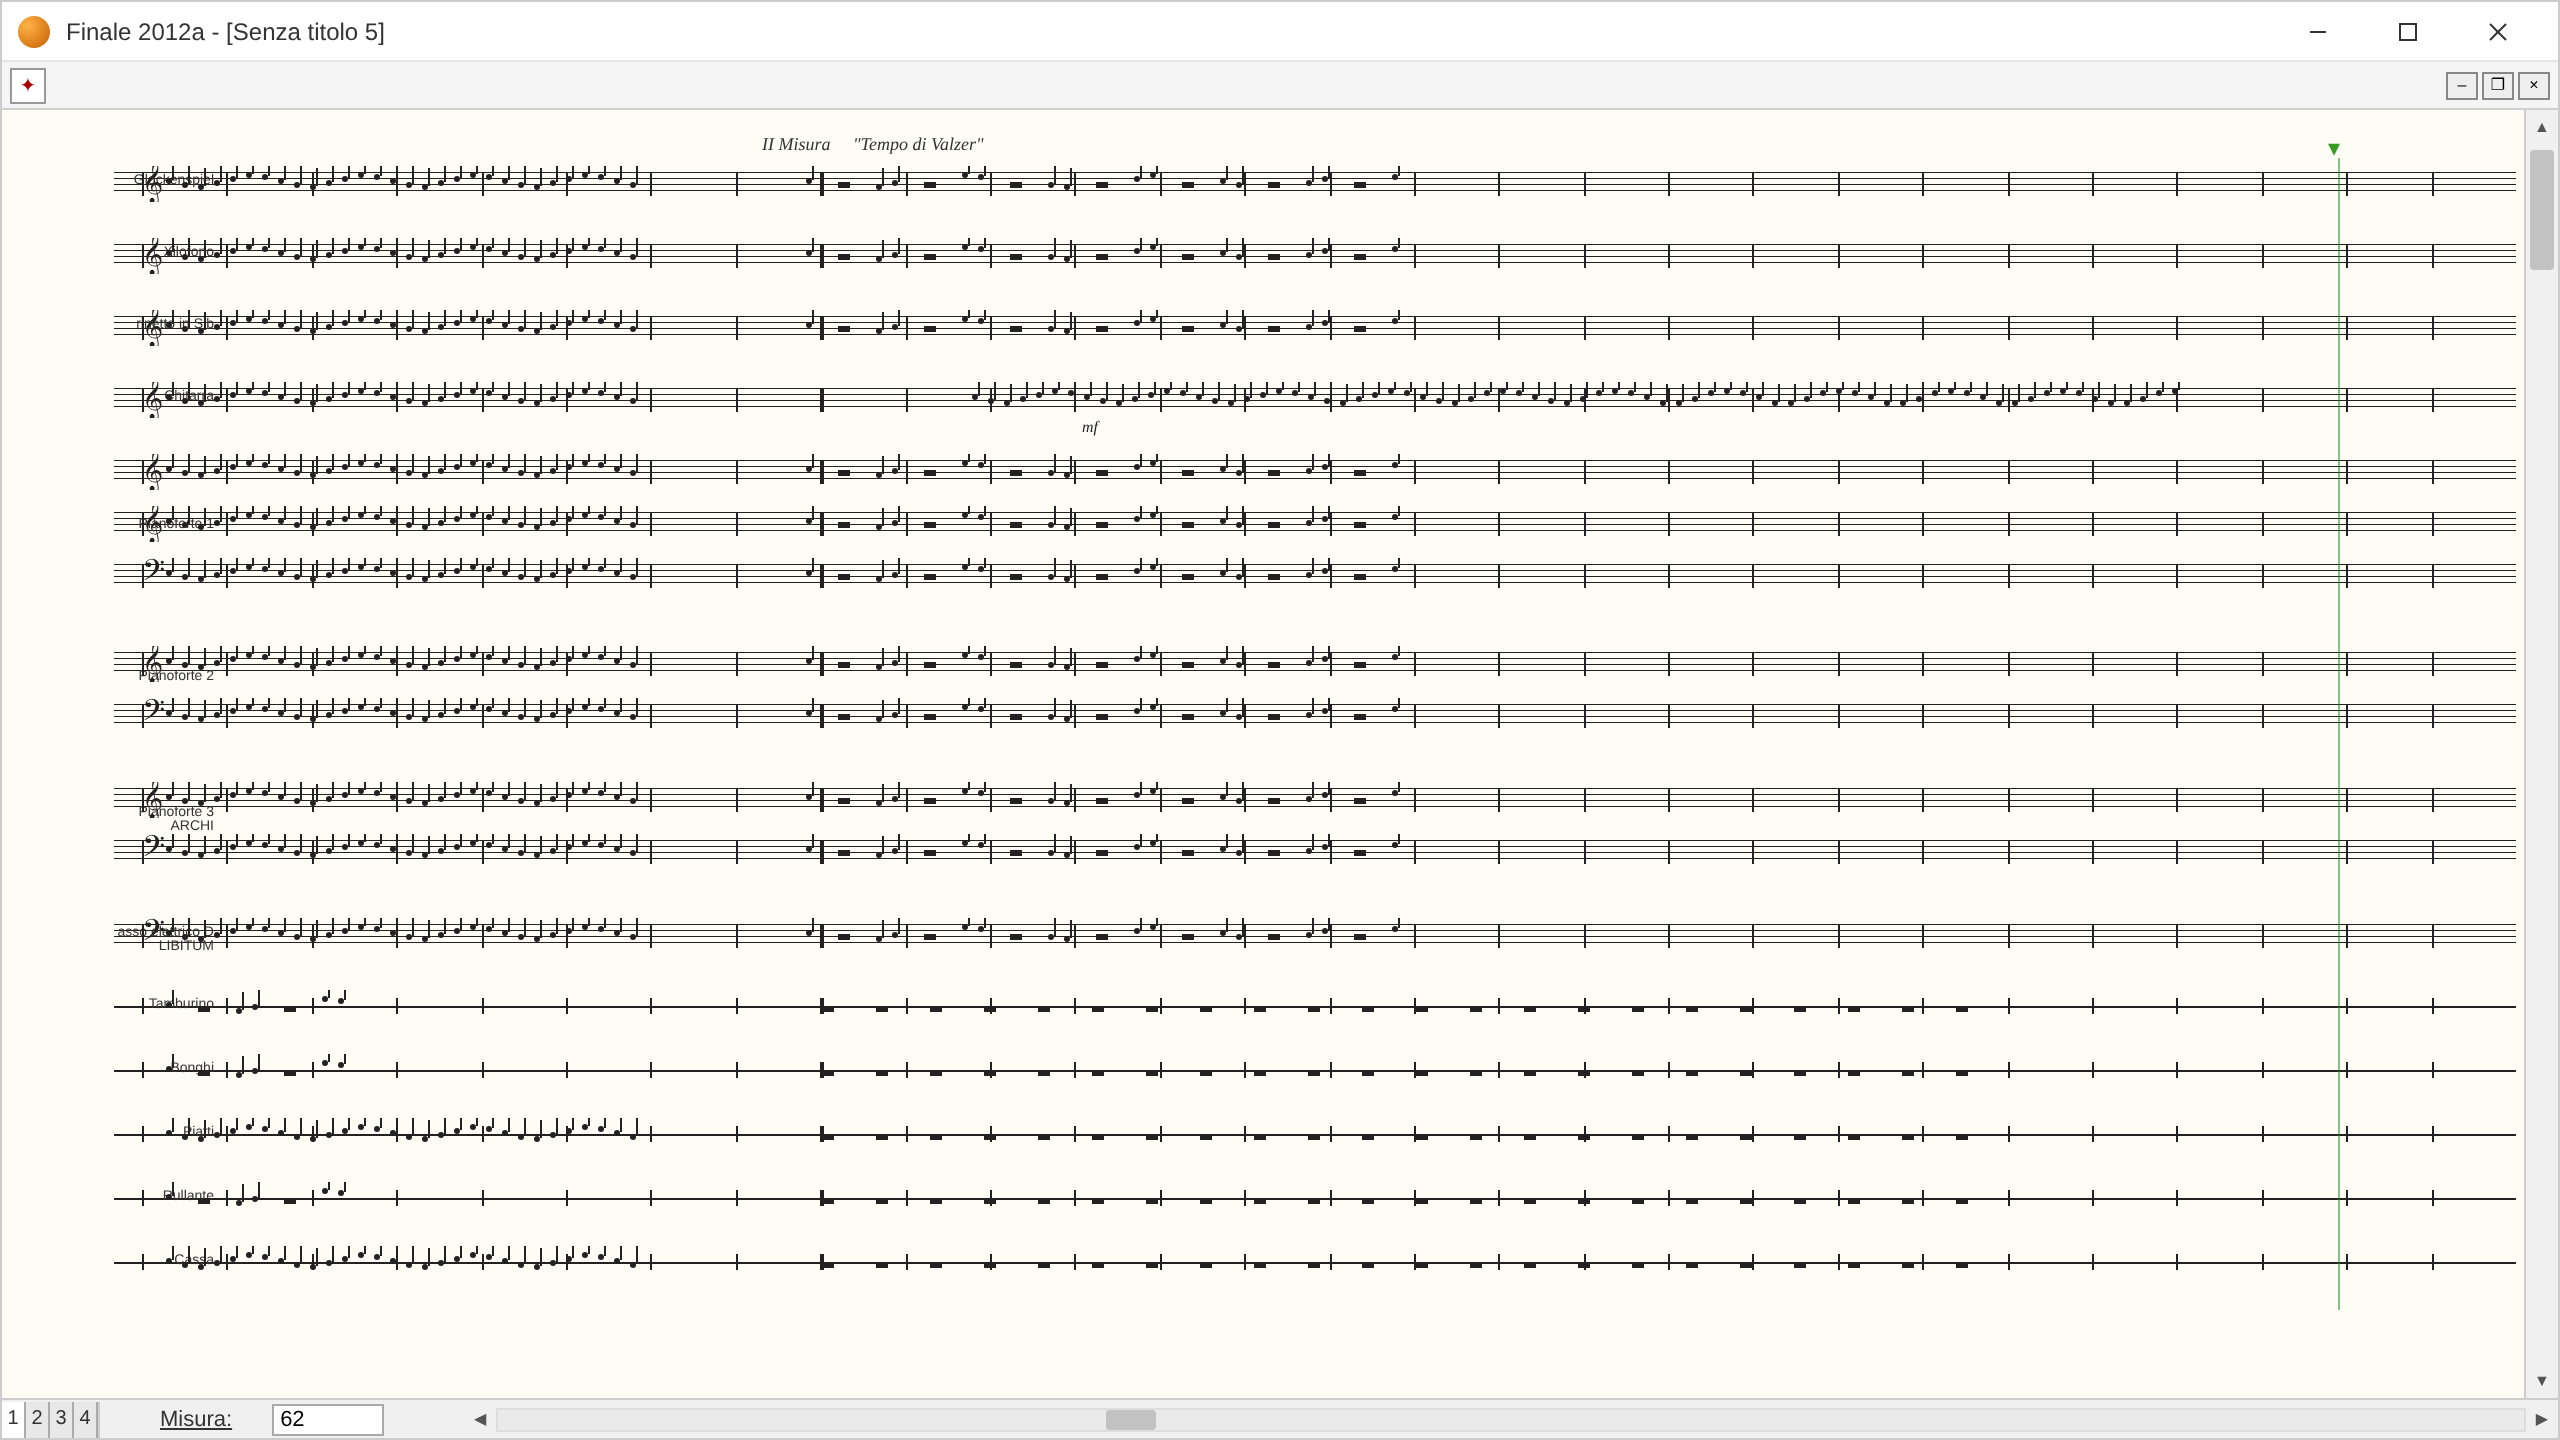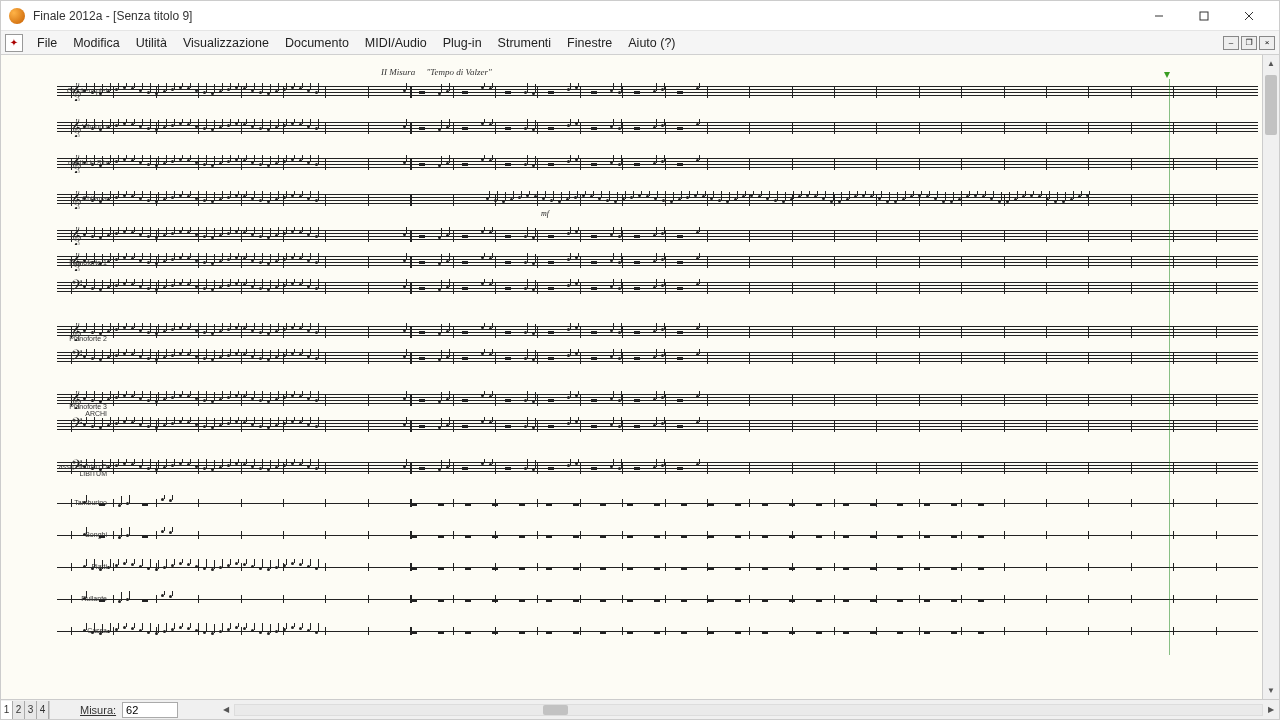--- a/index.html
+++ b/index.html
@@ -251,21 +251,21 @@
   .page-tab {
     width: 12px;
     text-align: center;
     border-right: 1px solid #aaa;
     background: #e8e8e8;
     font-size: 10px;
     cursor: pointer;
     line-height: 18px;
   }
   .page-tab.active { background: #fff; }
-  .measure-label { margin-left: 30px; margin-right: 6px; text-decoration: underline; }
+  .measure-label { margin-left: 30px; margin-right: 20px; text-decoration: underline; }
   .measure-input {
     width: 56px;
     height: 16px;
     border: 1px solid #aaa;
     background: #fff;
     font-size: 11px;
     padding: 0 3px;
   }
   .hscroll {
     flex: 1;
@@ -291,21 +291,21 @@
     left: 30%; width: 25px;
     background: #c2c2c2;
     border-radius: 2px;
   }
 </style>
 </head>
 <body>
 
 <div class="titlebar">
   <div class="app-icon"></div>
-  <div class="title">Finale 2012a - [Senza titolo 9]</div>
+  <div class="title">Finale 2012a - [Senza titolo 5]</div>
   <div class="win-controls">
     <div class="win-btn">
       <svg width="10" height="10">
           <line x1="1" y1="5" x2="9" y2="5" stroke="#333" stroke-width="1"></line>
         </svg>
     </div>
     <div class="win-btn">
       <svg width="10" height="10">
           <rect x="1" y="1" width="8" height="8" fill="none" stroke="#333" stroke-width="1"></rect>
         </svg>
@@ -314,32 +314,20 @@
       <svg width="10" height="10">
           <line x1="1" y1="1" x2="9" y2="9" stroke="#333" stroke-width="1"></line>
           <line x1="9" y1="1" x2="1" y2="9" stroke="#333" stroke-width="1"></line>
         </svg>
     </div>
   </div>
 </div>
 
 <div class="menubar">
   <div class="tool-icon">✦</div>
-  <div id="menu-items" style="display: flex;">
-      <div class="menu-item">File</div>
-      <div class="menu-item">Modifica</div>
-      <div class="menu-item">Utilità</div>
-      <div class="menu-item">Visualizzazione</div>
-      <div class="menu-item">Documento</div>
-      <div class="menu-item">MIDI/Audio</div>
-      <div class="menu-item">Plug-in</div>
-      <div class="menu-item">Strumenti</div>
-      <div class="menu-item">Finestre</div>
-      <div class="menu-item">Aiuto (?)</div>
-    </div>
   <div class="mdi-controls">
     <div class="mdi-btn">–</div>
     <div class="mdi-btn">❐</div>
     <div class="mdi-btn">×</div>
   </div>
 </div>
 
 <div class="score-wrap">
   <div class="score" id="score">
     <div class="score-header">

